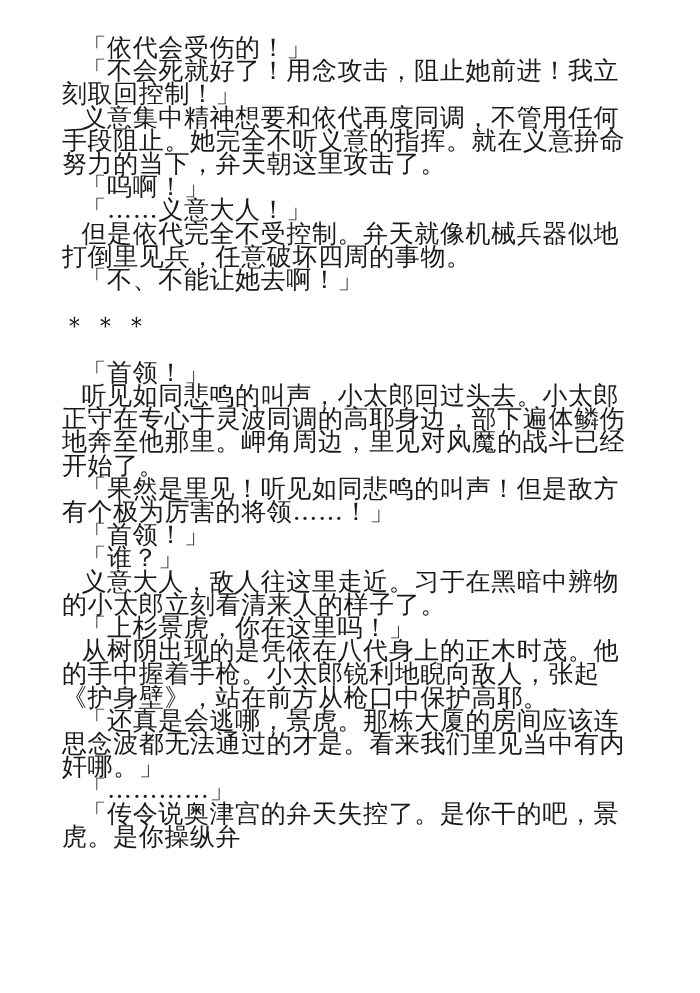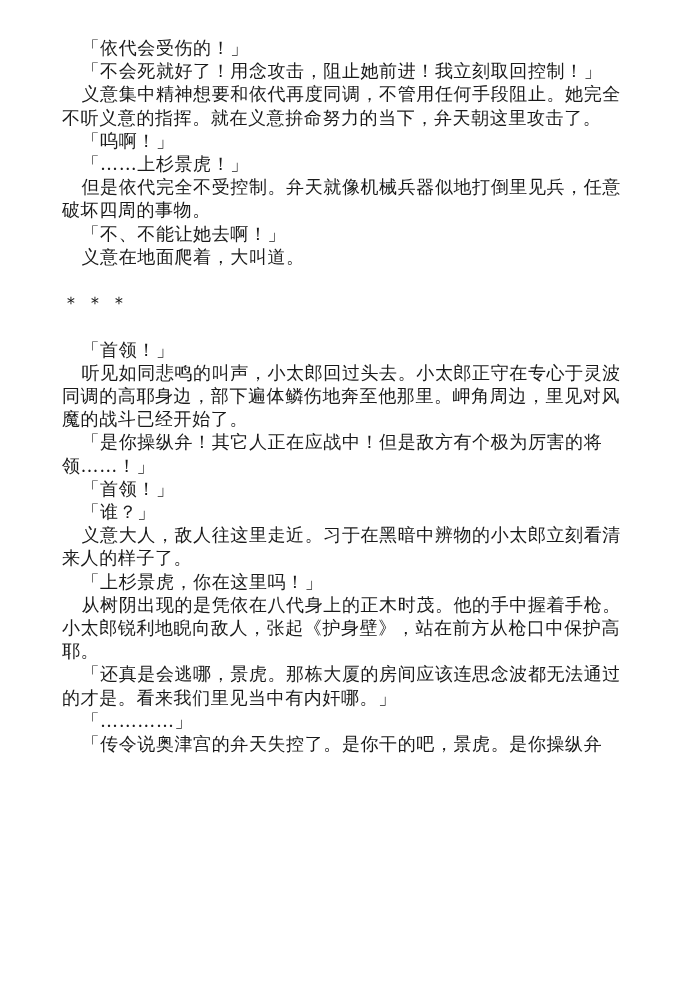--- a/index.html
+++ b/index.html
@@ -3,50 +3,49 @@
 <meta charset="utf-8">
 <style>
   html, body { margin: 0; padding: 0; background: #ffffff; }
   body { width: 700px; height: 993px; overflow: hidden; position: relative; }
   .page {
     position: absolute;
     left: 62px;
     top: 36px;
     width: 566px;
     font-family: "DejaVu Serif", "Liberation Serif", serif;
-    font-size: 18px;
+    font-size: 25px;
     line-height: 23.2px;
     color: #1a1a1a;
     letter-spacing: 0.6px;
   }
   .para { margin: 0; white-space: normal; word-break: break-all; }
   .indent { text-indent: 19.5px; }
   .blank { height: 23.2px; }
   .sep { margin: 0; letter-spacing: 6px; }
 </style>
 </head>
 <body>
 
 <div class="page">
   <p class="para indent">「依代会受伤的！」</p>
   <p class="para indent">「不会死就好了！用念攻击，阻止她前进！我立刻取回控制！」</p>
   <p class="para indent">义意集中精神想要和依代再度同调，不管用任何手段阻止。她完全不听义意的指挥。就在义意拚命努力的当下，弁天朝这里攻击了。</p>
   <p class="para indent">「呜啊！」</p>
-  <p class="para indent">「……上杉景虎！」</p>
+  <p class="para indent">「……义意大人！」</p>
   <p class="para indent">但是依代完全不受控制。弁天就像机械兵器似地打倒里见兵，任意破坏四周的事物。</p>
   <p class="para indent">「不、不能让她去啊！」</p>
-  <p class="para indent">义意在地面爬着，大叫道。</p>
 
   <div class="blank"></div>
   <p class="sep">＊＊＊</p>
   <div class="blank"></div>
 
   <p class="para indent">「首领！」</p>
   <p class="para indent">听见如同悲鸣的叫声，小太郎回过头去。小太郎正守在专心于灵波同调的高耶身边，部下遍体鳞伤地奔至他那里。岬角周边，里见对风魔的战斗已经开始了。</p>
-  <p class="para indent">「是你操纵弁！其它人正在应战中！但是敌方有个极为厉害的将领……！」</p>
+  <p class="para indent">「果然是里见！听见如同悲鸣的叫声！但是敌方有个极为厉害的将领……！」</p>
   <p class="para indent">「首领！」</p>
   <p class="para indent">「谁？」</p>
   <p class="para indent">义意大人，敌人往这里走近。习于在黑暗中辨物的小太郎立刻看清来人的样子了。</p>
   <p class="para indent">「上杉景虎，你在这里吗！」</p>
   <p class="para indent">从树阴出现的是凭依在八代身上的正木时茂。他的手中握着手枪。小太郎锐利地睨向敌人，张起《护身壁》，站在前方从枪口中保护高耶。</p>
   <p class="para indent">「还真是会逃哪，景虎。那栋大厦的房间应该连思念波都无法通过的才是。看来我们里见当中有内奸哪。」</p>
   <p class="para indent">「…………」</p>
   <p class="para indent">「传令说奥津宫的弁天失控了。是你干的吧，景虎。是你操纵弁</p>
 </div>
 

